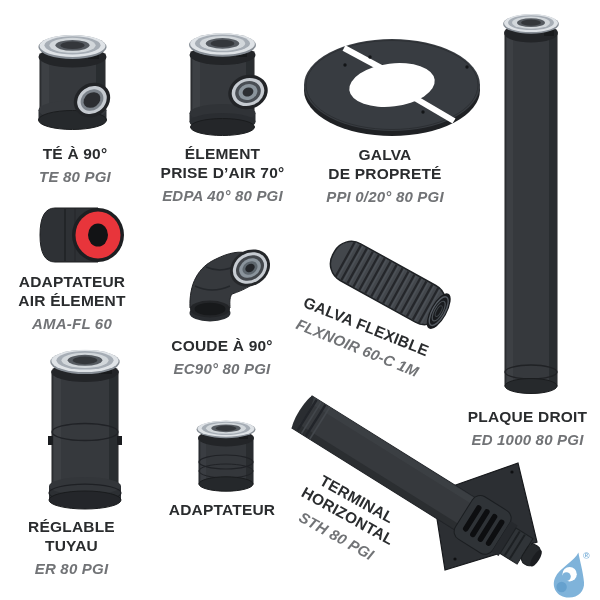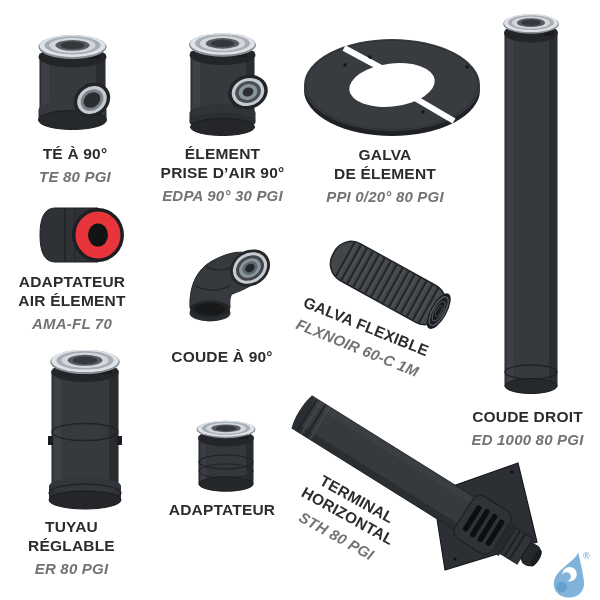--- a/index.html
+++ b/index.html
@@ -198,53 +198,54 @@
     </g>
   </svg>
 
   <div class="caption" style="left:12px;top:144px;width:126px">
     <span class="title">TÉ À 90°</span>
     <span class="ref">TE 80 PGI</span>
   </div>
 
   <div class="caption" style="left:150px;top:144px;width:145px">
     <span class="title">ÉLEMENT</span>
-    <span class="title">PRISE D’AIR 90°</span>
-    <span class="ref">EDPA 90° 30 PGI</span>
+    <span class="title">PRISE D’AIR 70°</span>
+    <span class="ref">EDPA 40° 80 PGI</span>
   </div>
 
   <div class="caption" style="left:300px;top:145px;width:170px">
     <span class="title">GALVA</span>
-    <span class="title">DE ÉLEMENT</span>
+    <span class="title">DE PROPRETÉ</span>
     <span class="ref">PPI 0/20° 80 PGI</span>
   </div>
 
   <div class="caption" style="left:2px;top:272px;width:140px">
     <span class="title">ADAPTATEUR</span>
     <span class="title">AIR ÉLEMENT</span>
-    <span class="ref">AMA-FL 70</span>
-  </div>
-
-  <div class="caption" style="left:152px;top:347px;width:140px">
+    <span class="ref">AMA-FL 60</span>
+  </div>
+
+  <div class="caption" style="left:152px;top:336px;width:140px">
     <span class="title">COUDE À 90°</span>
+    <span class="ref">EC90° 80 PGI</span>
   </div>
 
   <div class="caption rot-galva" style="left:277px;top:316px;width:170px">
     <span class="title">GALVA FLEXIBLE</span>
     <span class="ref">FLXNOIR 60-C 1M</span>
   </div>
 
   <div class="caption" style="left:455px;top:407px;width:145px">
-    <span class="title">COUDE DROIT</span>
+    <span class="title">PLAQUE DROIT</span>
     <span class="ref">ED 1000 80 PGI</span>
   </div>
 
   <div class="caption" style="left:9px;top:517px;width:125px">
+    <span class="title">RÉGLABLE</span>
     <span class="title">TUYAU</span>
-    <span class="title">RÉGLABLE</span>
     <span class="ref">ER 80 PGI</span>
   </div>
 
   <div class="caption" style="left:152px;top:500px;width:140px">
     <span class="title">ADAPTATEUR</span>
   </div>
 
   <div class="caption rot-terminal" style="left:262px;top:487px;width:170px">
     <span class="title">TERMINAL</span>
     <span class="title">HORIZONTAL</span>

